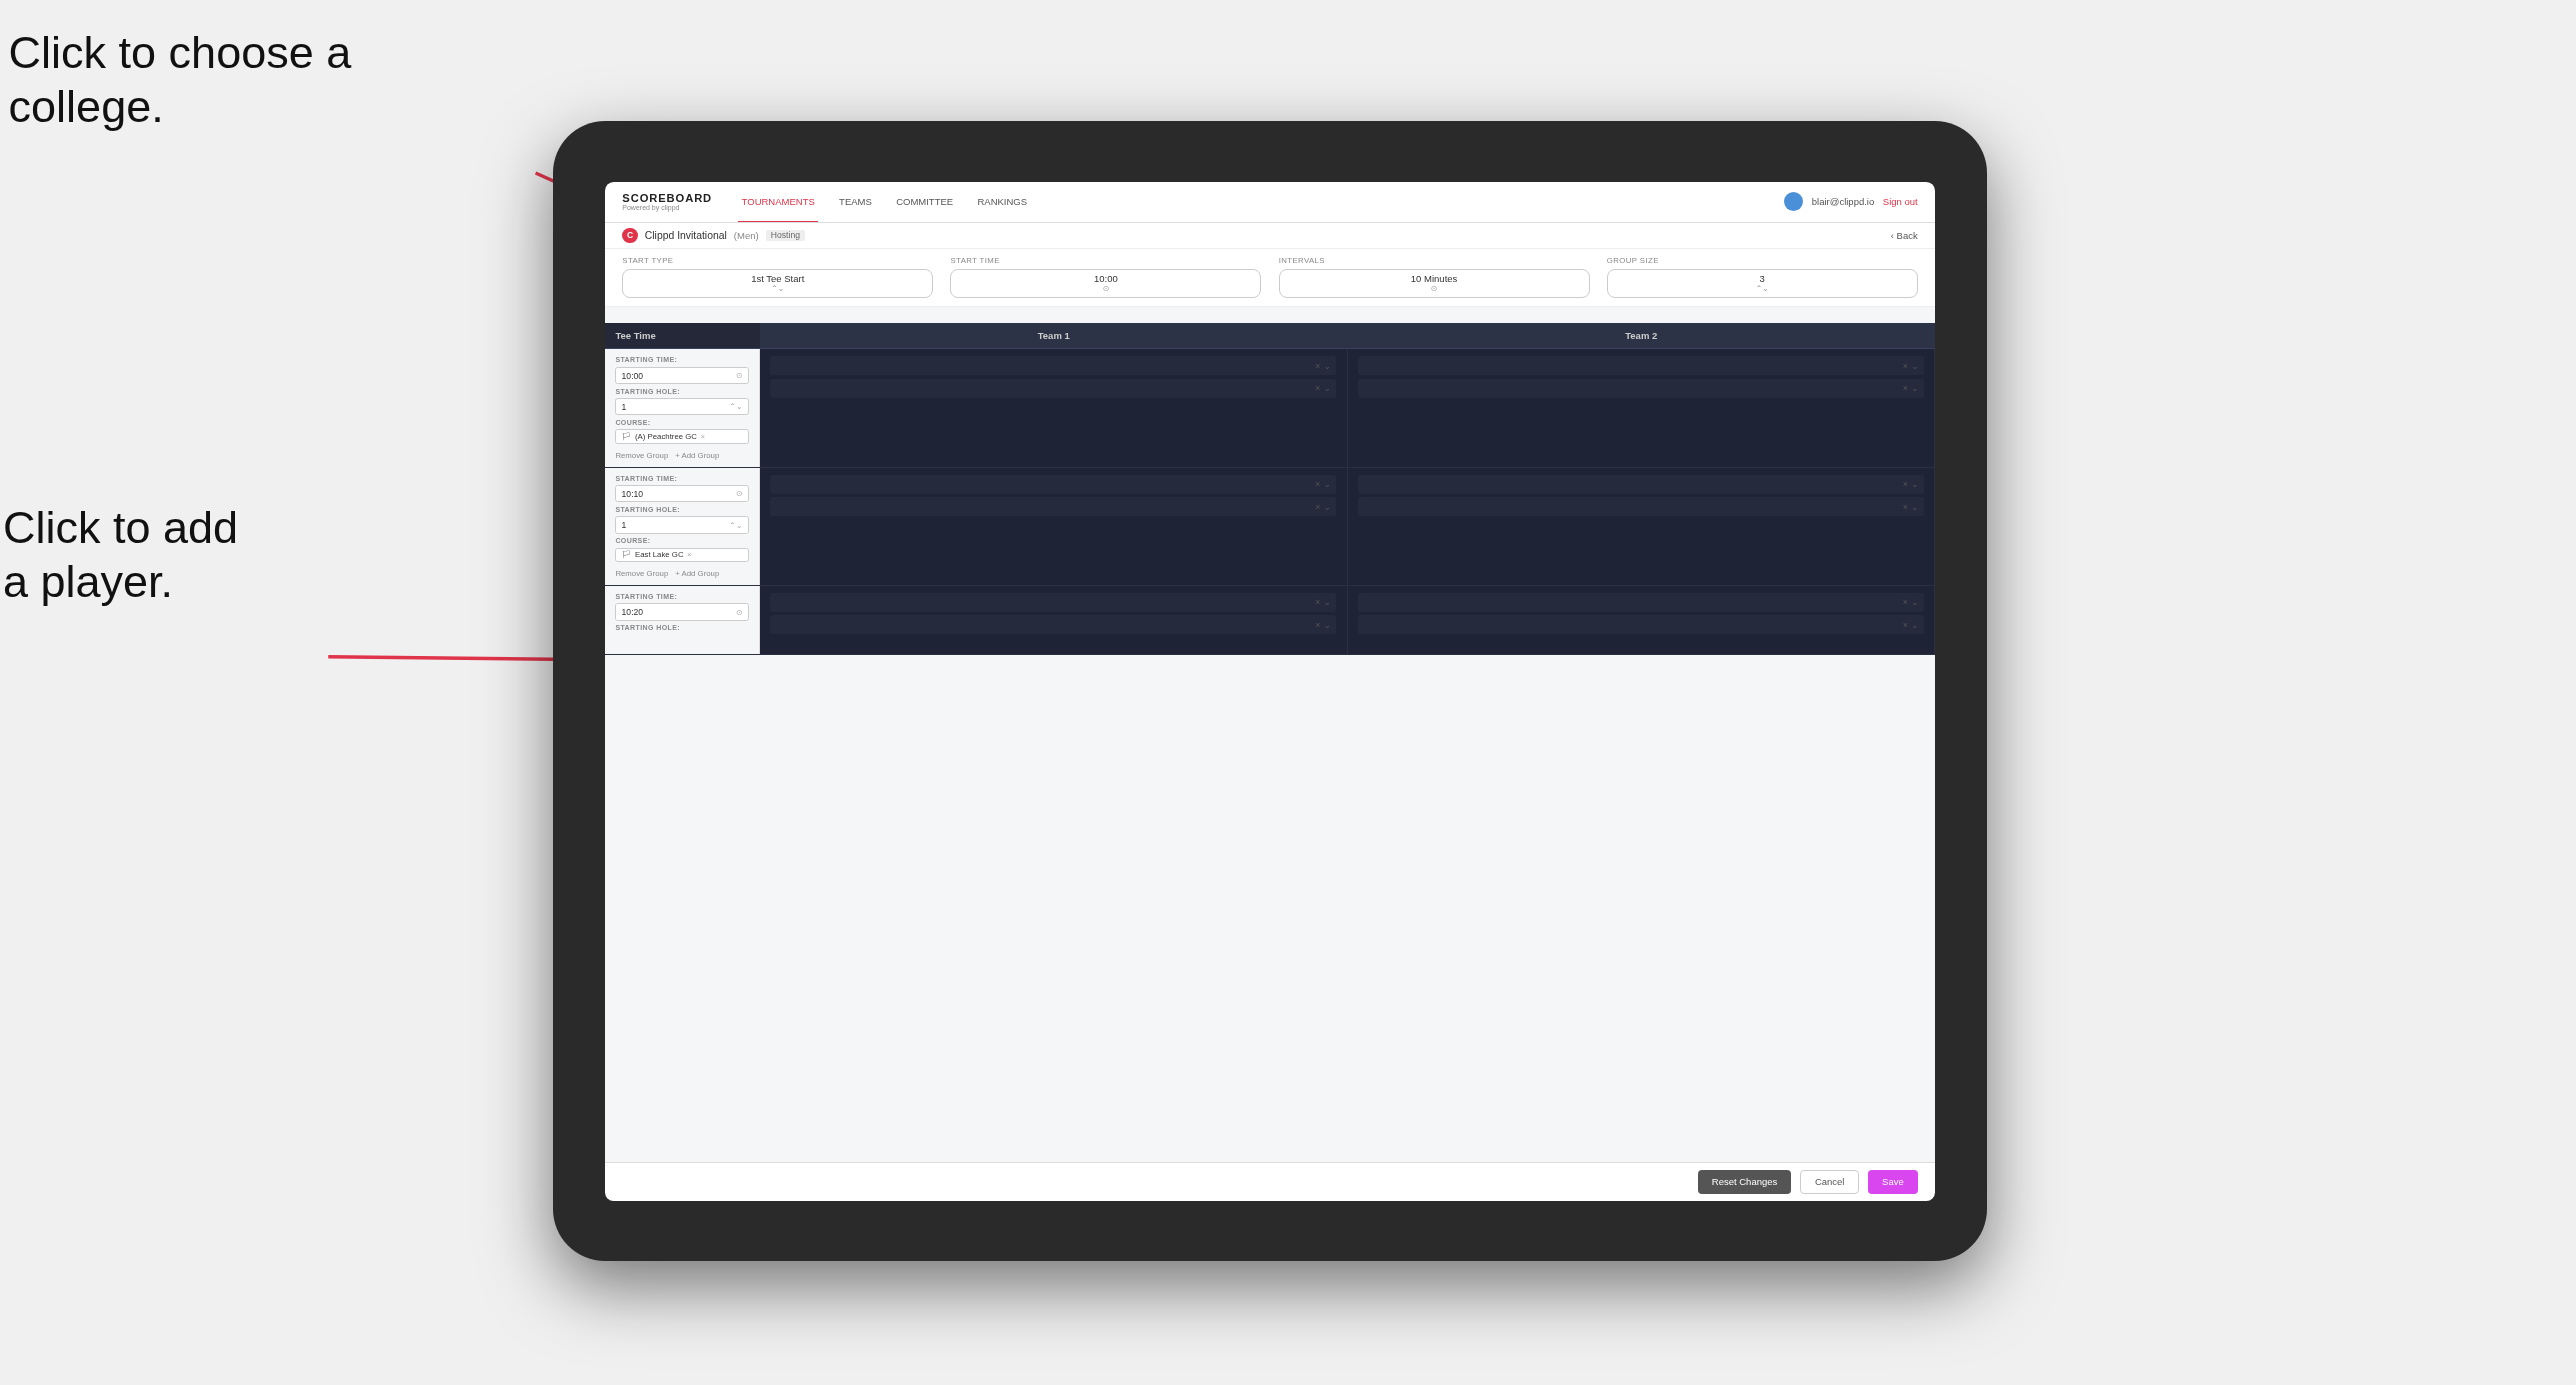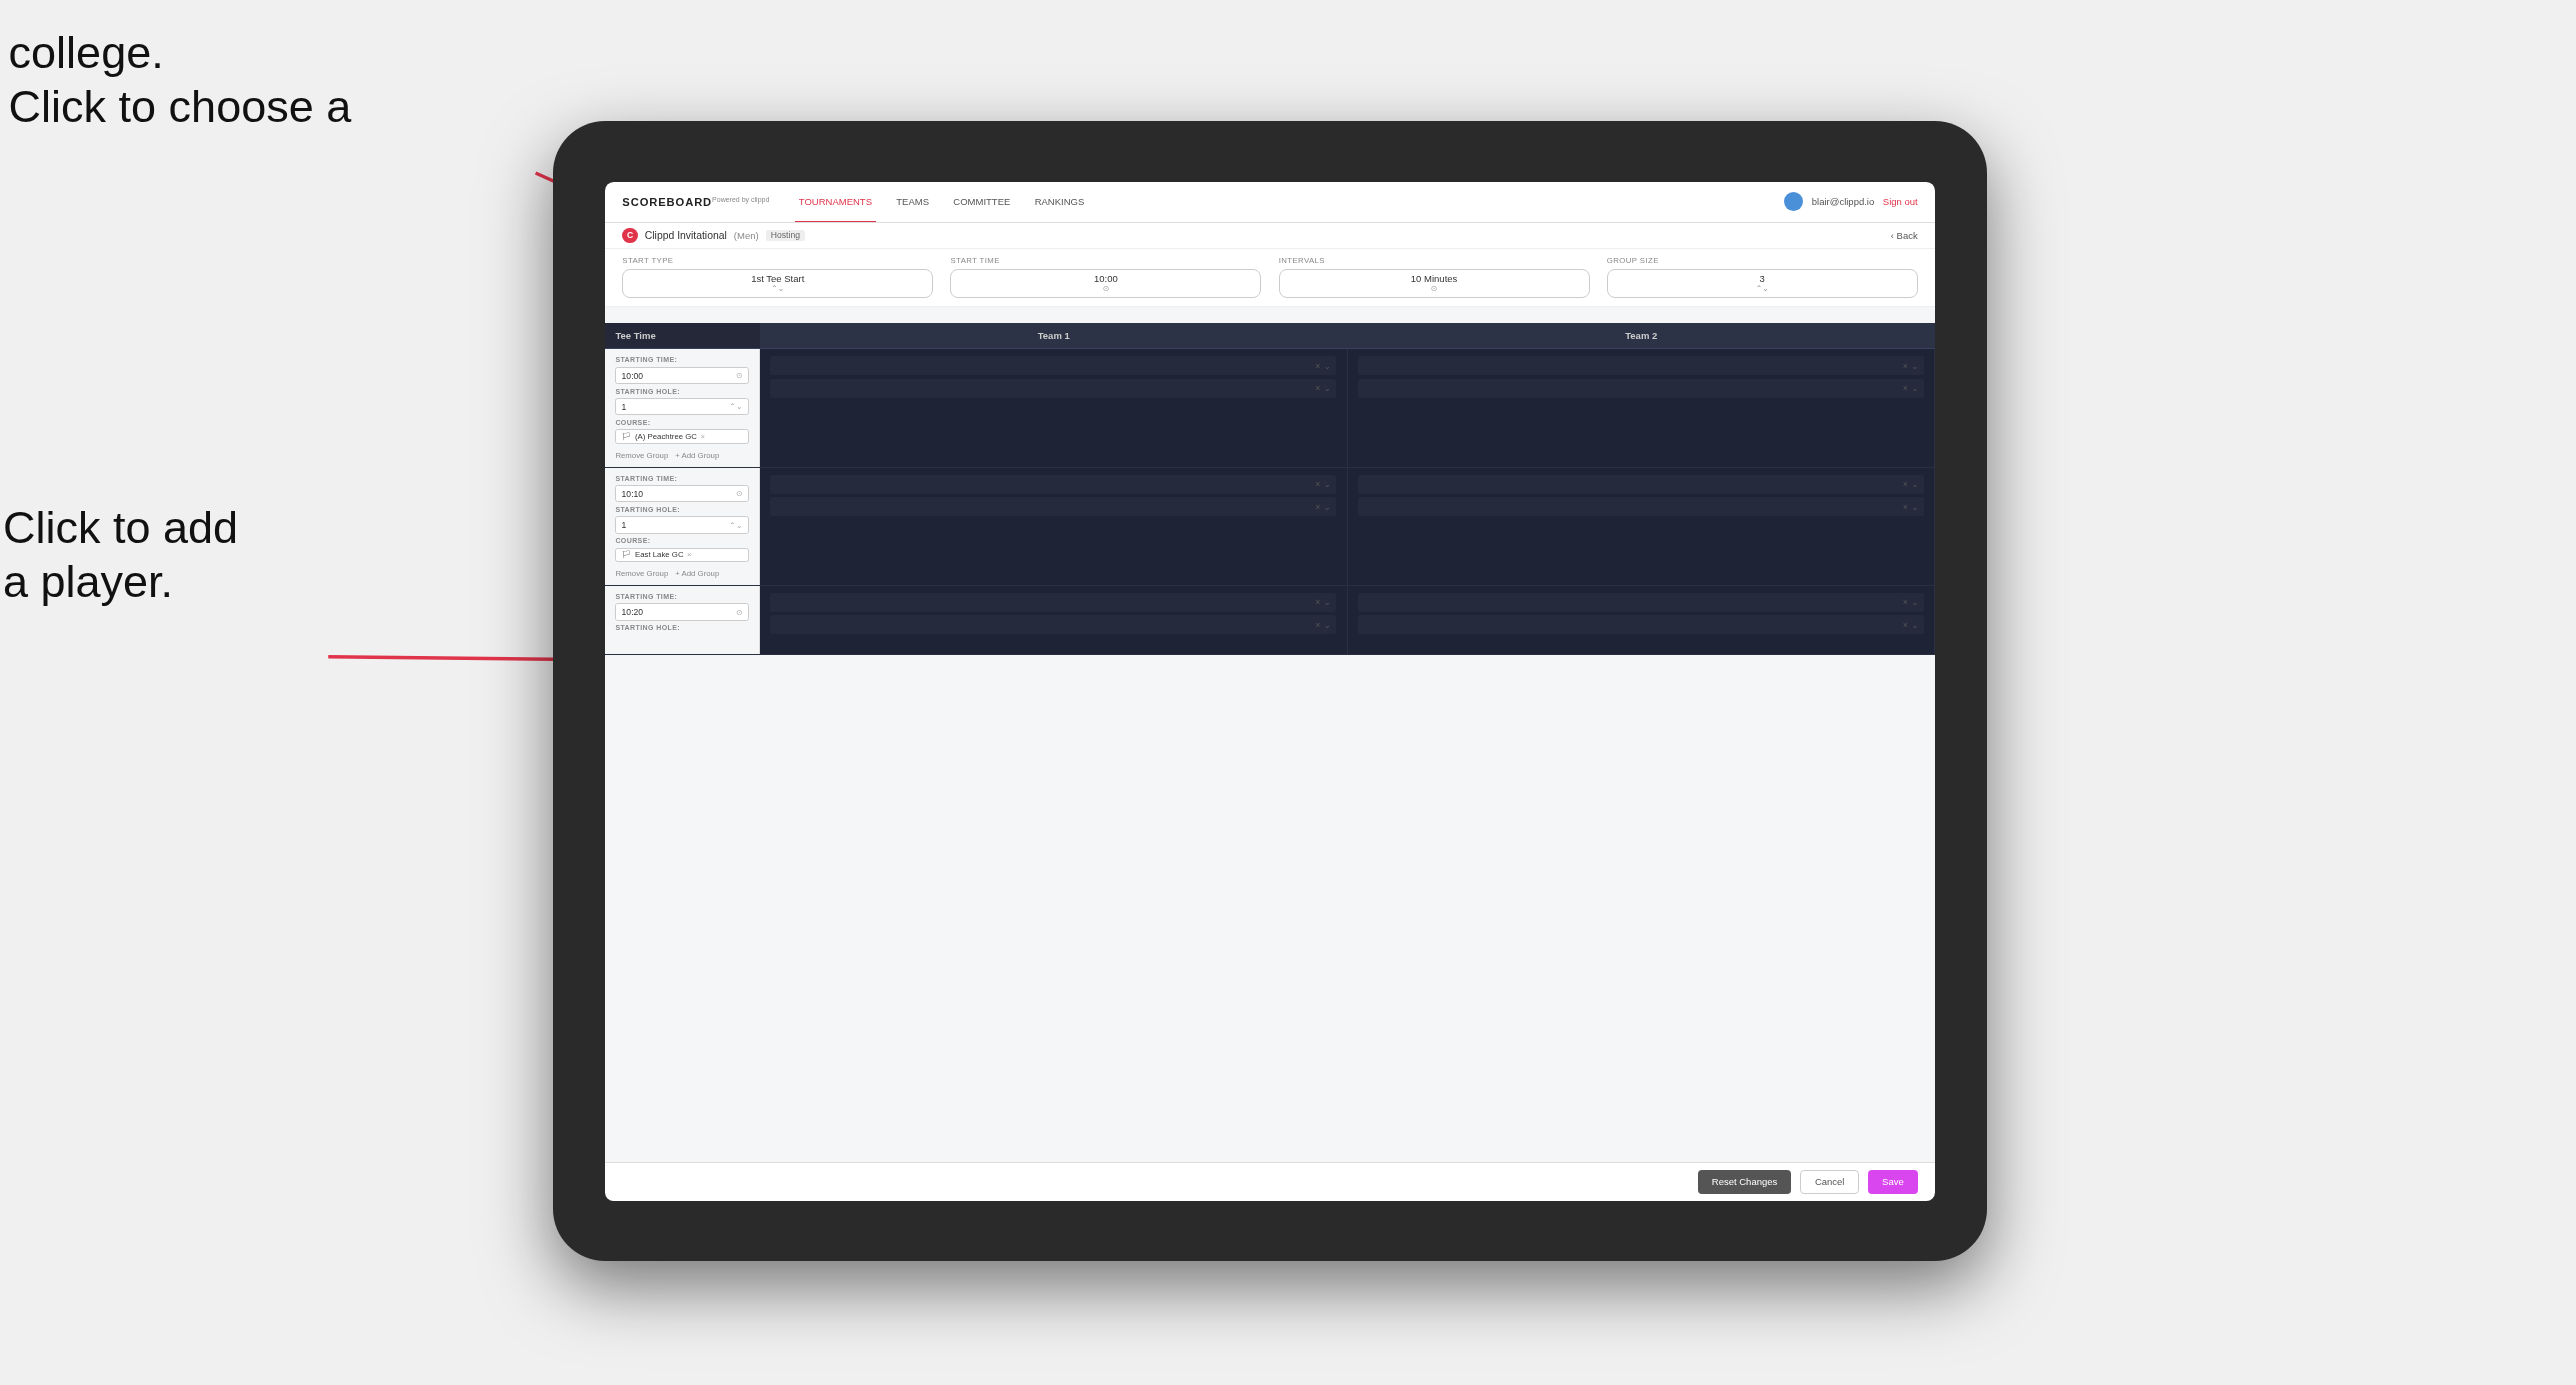--- a/index.html
+++ b/index.html
@@ -63,21 +63,21 @@
       display: flex;
       align-items: center;
       padding: 0 17.3px;
       height: 41px;
       flex-shrink: 0;
       border-bottom: 0.9px solid #ddd;
     }
 
     .brand {
       display: flex;
-      flex-direction: row;
+      flex-direction: column;
       margin-right: 26px;
     }
     .brand-title {
       font-size: 11.2px;
       font-weight: 800;
       color: #222;
       letter-spacing: 0.9px;
     }
     .brand-sub {
       font-size: 7px;
@@ -319,22 +319,22 @@
       border: none;
     }
     .btn-reset { background: #555; color: #fff; }
     .btn-cancel { background: #fff; color: #555; border: 0.9px solid #ccc; }
     .btn-save { background: #d946ef; color: #fff; }
   </style>
 </head>
 <body>
 
 <div class="annotation annotation-1">
+  <div>Click to choose a</div>
   <div>college.</div>
-  <div>Click to choose a</div>
 </div>
 
 <div class="annotation annotation-2">
   <div>Click to add</div>
   <div>a player.</div>
 </div>
 
 <svg class="arrow-svg" viewBox="0 0 2982 1604" width="2576" height="1386">
 
   <line x1="620" y1="200" x2="1550" y2="620" stroke="#e0344a" stroke-width="4"></line>

